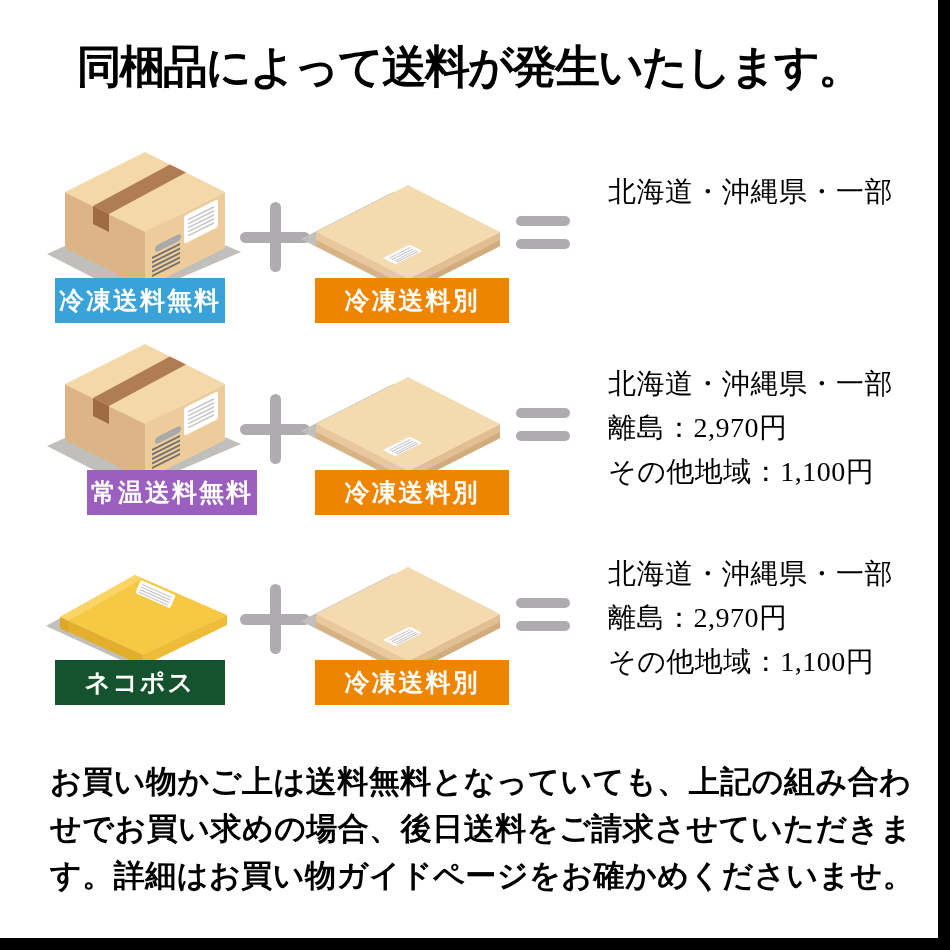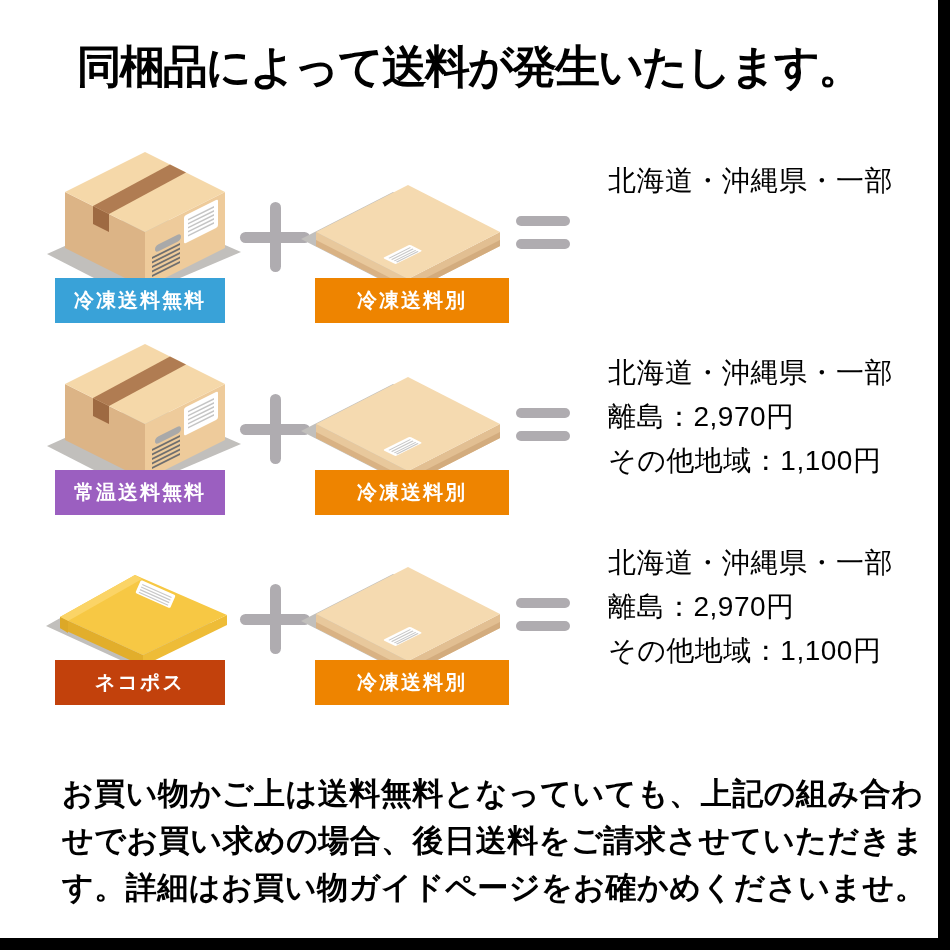--- a/index.html
+++ b/index.html
@@ -1,47 +1,47 @@
 <!DOCTYPE html>
 <html><head>
 <meta charset="utf-8">
 <style>
   html,body{margin:0;padding:0;background:#fff;}
   .canvas{
     position:relative;width:950px;height:950px;background:#ffffff;overflow:hidden;
-    font-family:Liberation Sans, sans-serif;color:#000;
+    font-family:Liberation Serif, serif;color:#000;
   }
   .title{
     position:absolute;top:38px;left:0;width:938px;margin:0;text-align:center;
     font-size:45px;font-weight:bold;letter-spacing:-2px;line-height:1.3;
   }
   .row{position:absolute;left:0;width:938px;height:190px;}
   #row1{top:150px;} #row2{top:342px;} #row3{top:532px;}
   .illus{position:absolute;display:block;}
   .illus.box{left:45px;top:0;width:210px;height:150px;}
   .illus.flat{left:300px;top:32px;width:205px;height:115px;}
   .illus.env{left:45px;top:25px;width:200px;height:115px;}
   .tag{
     position:absolute;top:128px;height:45px;display:flex;align-items:center;justify-content:center;
-    color:#ffffff;font-weight:bold;font-size:20px;letter-spacing:2px;white-space:nowrap;
+    color:#ffffff;font-weight:bold;font-size:25px;letter-spacing:2px;white-space:nowrap;
   }
   .tag.left-tag{left:55px;width:170px;}
   .tag.right-tag{left:315px;width:194px;}
   .plus{position:absolute;left:240px;top:52px;width:70px;height:70px;}
   .plus .pbar-h{position:absolute;left:0;top:30px;width:70px;height:11px;border-radius:6px;background:#AFACB0;}
   .plus .pbar-v{position:absolute;left:30px;top:0;width:11px;height:70px;border-radius:6px;background:#AFACB0;}
   .equals{position:absolute;left:516px;top:66px;width:54px;height:36px;}
   .equals .ebar{position:absolute;left:0;width:54px;height:10px;border-radius:5px;background:#AFACB0;}
   .equals .e1{top:0;} .equals .e2{top:23px;}
   .result{
-    position:absolute;left:608px;top:9px;font-size:28px;line-height:44px;
+    position:absolute;left:608px;top:20px;font-size:28px;line-height:44px;
     font-weight:500;white-space:nowrap;letter-spacing:0.5px;
   }
   .footer{
-    position:absolute;left:50px;top:758px;width:866px;margin:12px;
+    position:absolute;left:50px;top:758px;width:866px;margin:0;
     font-size:31px;line-height:47px;font-weight:600;word-break:break-all;letter-spacing:0.5px;
   }
   .edge-r{position:absolute;top:0;right:0;width:12px;height:100%;background:#000;}
   .edge-b{position:absolute;left:0;bottom:0;width:100%;height:12px;background:#000;}
 </style>
 </head>
 <body>
 
 <div class="canvas">
 
@@ -134,21 +134,21 @@
           <rect width="26" height="7" rx="3.5" fill="#A9A9A9"></rect>
         </g>
       <g transform="translate(107,107) skewY(-26.5)" fill="#6F6F6F">
         <rect y="0" width="28" height="2"></rect>
           <rect y="4.5" width="28" height="2"></rect>
         <rect y="9" width="28" height="2"></rect>
           <rect y="13.5" width="28" height="2"></rect>
         <rect y="18" width="28" height="2"></rect>
       </g>
     </svg>
-    <div class="tag left-tag" style="background-color: rgb(155, 95, 192);">常温送料無料</div>
+    <div class="tag left-tag" style="background-color: rgb(155, 95, 192); margin-left: 32px;">常温送料無料</div>
 
     <div class="plus">
         <span class="pbar-h"></span>
         <span class="pbar-v"></span>
       </div>
 
     <svg class="illus flat" viewBox="0 0 205 115" aria-hidden="true">
       <polygon points="1,57 93,104 185,57 93,10" fill="#C1BFBC"></polygon>
       <polygon points="16,50 108,97 108,111 16,64" fill="#E8C89C"></polygon>
       <polygon points="16,58 108,105 108,111 16,64" fill="#D9B284"></polygon>
@@ -190,21 +190,21 @@
       <g transform="translate(96,23) rotate(24)">
         <rect width="38" height="14" rx="1.5" fill="#FFFFFF"></rect>
         <g fill="#C8C8C8">
           <rect x="3" y="3" width="32" height="1.2"></rect>
             <rect x="3" y="5.8" width="32" height="1.2"></rect>
           <rect x="3" y="8.6" width="32" height="1.2"></rect>
             <rect x="3" y="11.4" width="32" height="1.2"></rect>
         </g>
       </g>
     </svg>
-    <div class="tag left-tag" style="background-color: #c2410c;">ネコポス</div>
+    <div class="tag left-tag" style="background-color: #14532d;">ネコポス</div>
 
     <div class="plus">
         <span class="pbar-h"></span>
         <span class="pbar-v"></span>
       </div>
 
     <svg class="illus flat" viewBox="0 0 205 115" aria-hidden="true">
       <polygon points="1,57 93,104 185,57 93,10" fill="#C1BFBC"></polygon>
       <polygon points="16,50 108,97 108,111 16,64" fill="#E8C89C"></polygon>
       <polygon points="16,58 108,105 108,111 16,64" fill="#D9B284"></polygon>

